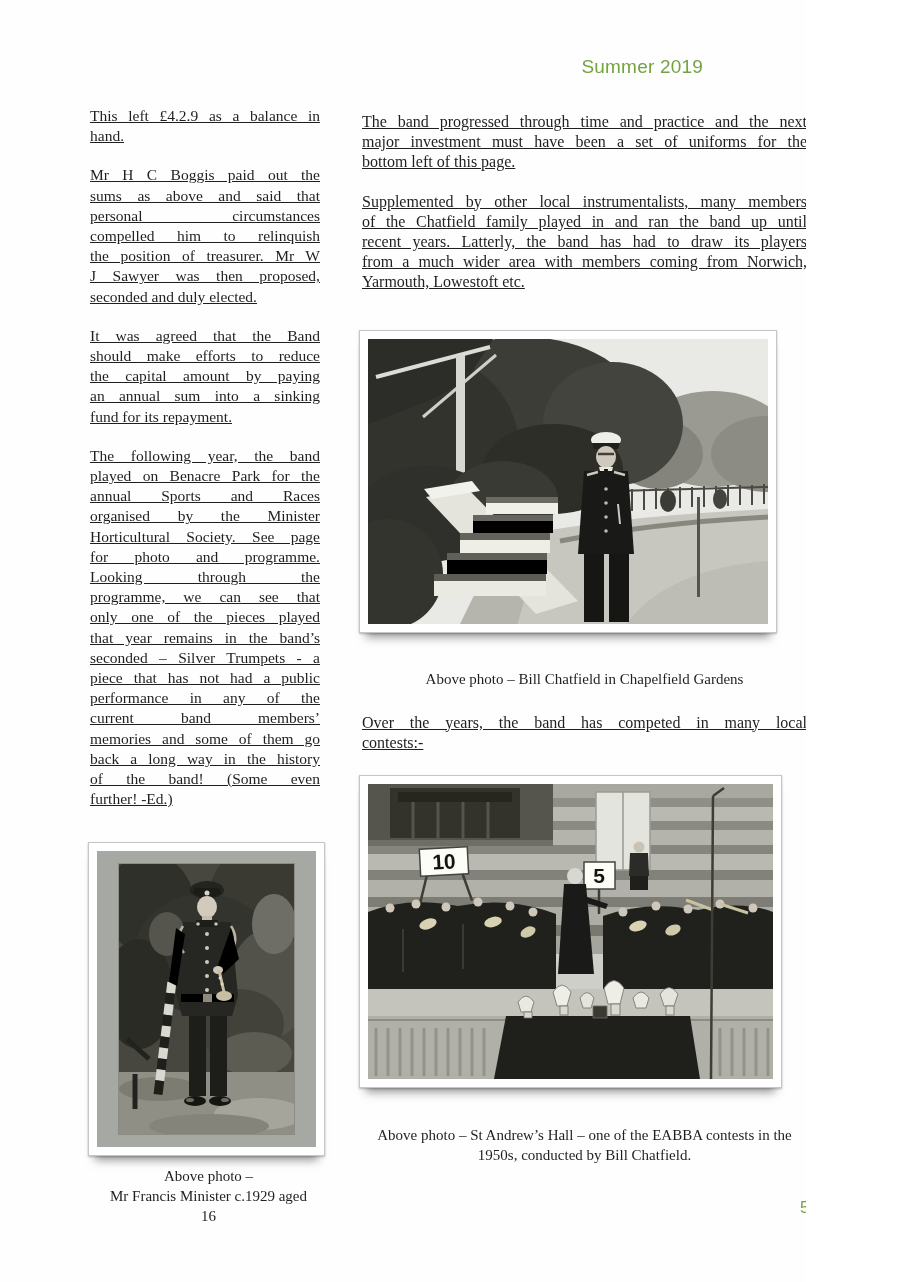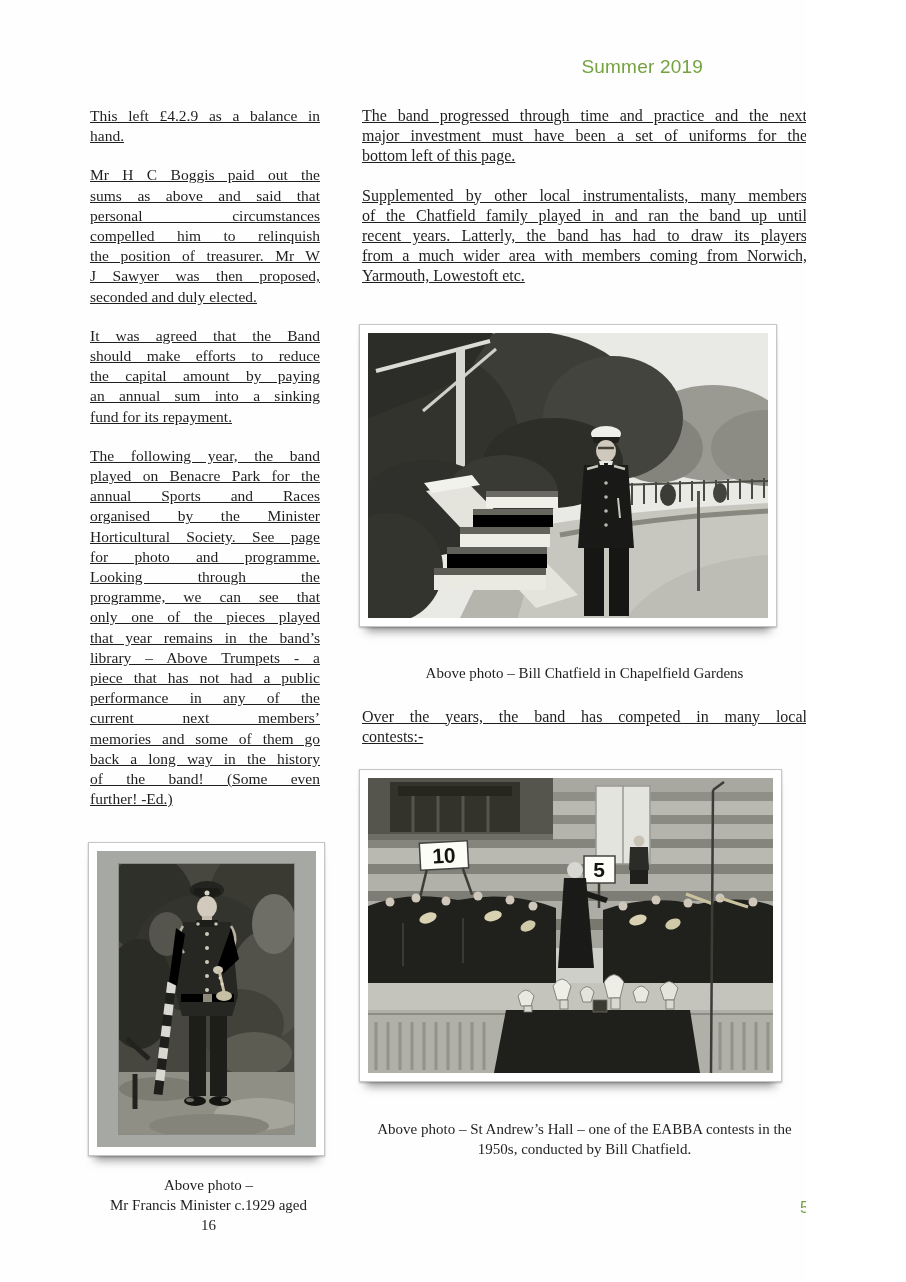--- a/index.html
+++ b/index.html
@@ -15,21 +15,21 @@
     position:absolute; top:56px; right:103px;
     font-family:"Liberation Sans", sans-serif;
     font-size:19px; letter-spacing:.2px;
   }
   .page-number{
     position:absolute; top:1198px; left:800px;
     font-family:"Liberation Sans", sans-serif;
     font-size:16.5px;
   }
   .col-left{position:absolute; left:90px; top:106px; width:230px;}
-  .col-right{position:absolute; left:362px; top:106px; width:445px;}
+  .col-right{position:absolute; left:362px; top:112px; width:445px;}
   .para{font-size:15.5px; line-height:20.2px; margin:0 0 19px 0;}
   .col-right .para{font-size:16px;}
   .tline{text-align:justify; text-align-last:justify;text-decoration:underline;}
   .tline-last{text-align-last:left;}
   .cline{text-align:center;}
   .caption{
     font-size:15px; line-height:20px;
     text-align:center;
   }
   .photo-frame{
@@ -43,21 +43,21 @@
   }
   .photo-frame svg{display:block;}
   .matte{background:#a6a8a3; padding:12px 21px; line-height:0;}
   .matte svg{border:1px solid #8a8c87;}
   
   .pf-chapelfield{margin-top:18px; margin-left:-3px;}
   .cap-chapelfield{margin-top:32px; margin-bottom:24px;}
   .pf-standrews{margin-top:3px; margin-left:-3px;}
   .cap-standrews{margin-top:33px;}
   .pf-francis{margin-top:13px; margin-left:-2px;}
-  .cap-francis{margin-top:15px; width:237px;}
+  .cap-francis{margin-top:6px; width:237px;}
   .sign-text{font-family:"Liberation Sans", sans-serif; font-weight:bold; fill:#15150f;}
 </style>
 </head>
 <body>
 
 <div class="page">
 
   <div class="issue" style="color: rgb(116, 162, 63);">Summer 2019</div>
 
   <div class="col-left">
@@ -85,24 +85,24 @@
         <div class="tline">The following year, the band</div>
         <div class="tline">played on Benacre Park for the</div>
         <div class="tline">annual Sports and Races</div>
         <div class="tline">organised by the Minister</div>
         <div class="tline">Horticultural Society. See page</div>
         <div class="tline">for photo and programme.</div>
         <div class="tline">Looking through the</div>
         <div class="tline">programme, we can see that</div>
         <div class="tline">only one of the pieces played</div>
         <div class="tline">that year remains in the band’s</div>
-        <div class="tline">library – Above Trumpets - a</div>
+        <div class="tline">seconded – Silver Trumpets - a</div>
         <div class="tline">piece that has not had a public</div>
         <div class="tline">performance in any of the</div>
-        <div class="tline">current next members’</div>
+        <div class="tline">current band members’</div>
         <div class="tline">memories and some of them go</div>
         <div class="tline">back a long way in the history</div>
         <div class="tline">of the band! (Some even</div>
         <div class="tline tline-last">further! -Ed.)</div>
       </div>
 
     <div class="photo-frame pf-francis">
       <div class="matte">
         <svg width="175" height="270" viewBox="0 0 175 270">
           <rect width="175" height="270" fill="#474740"></rect>

